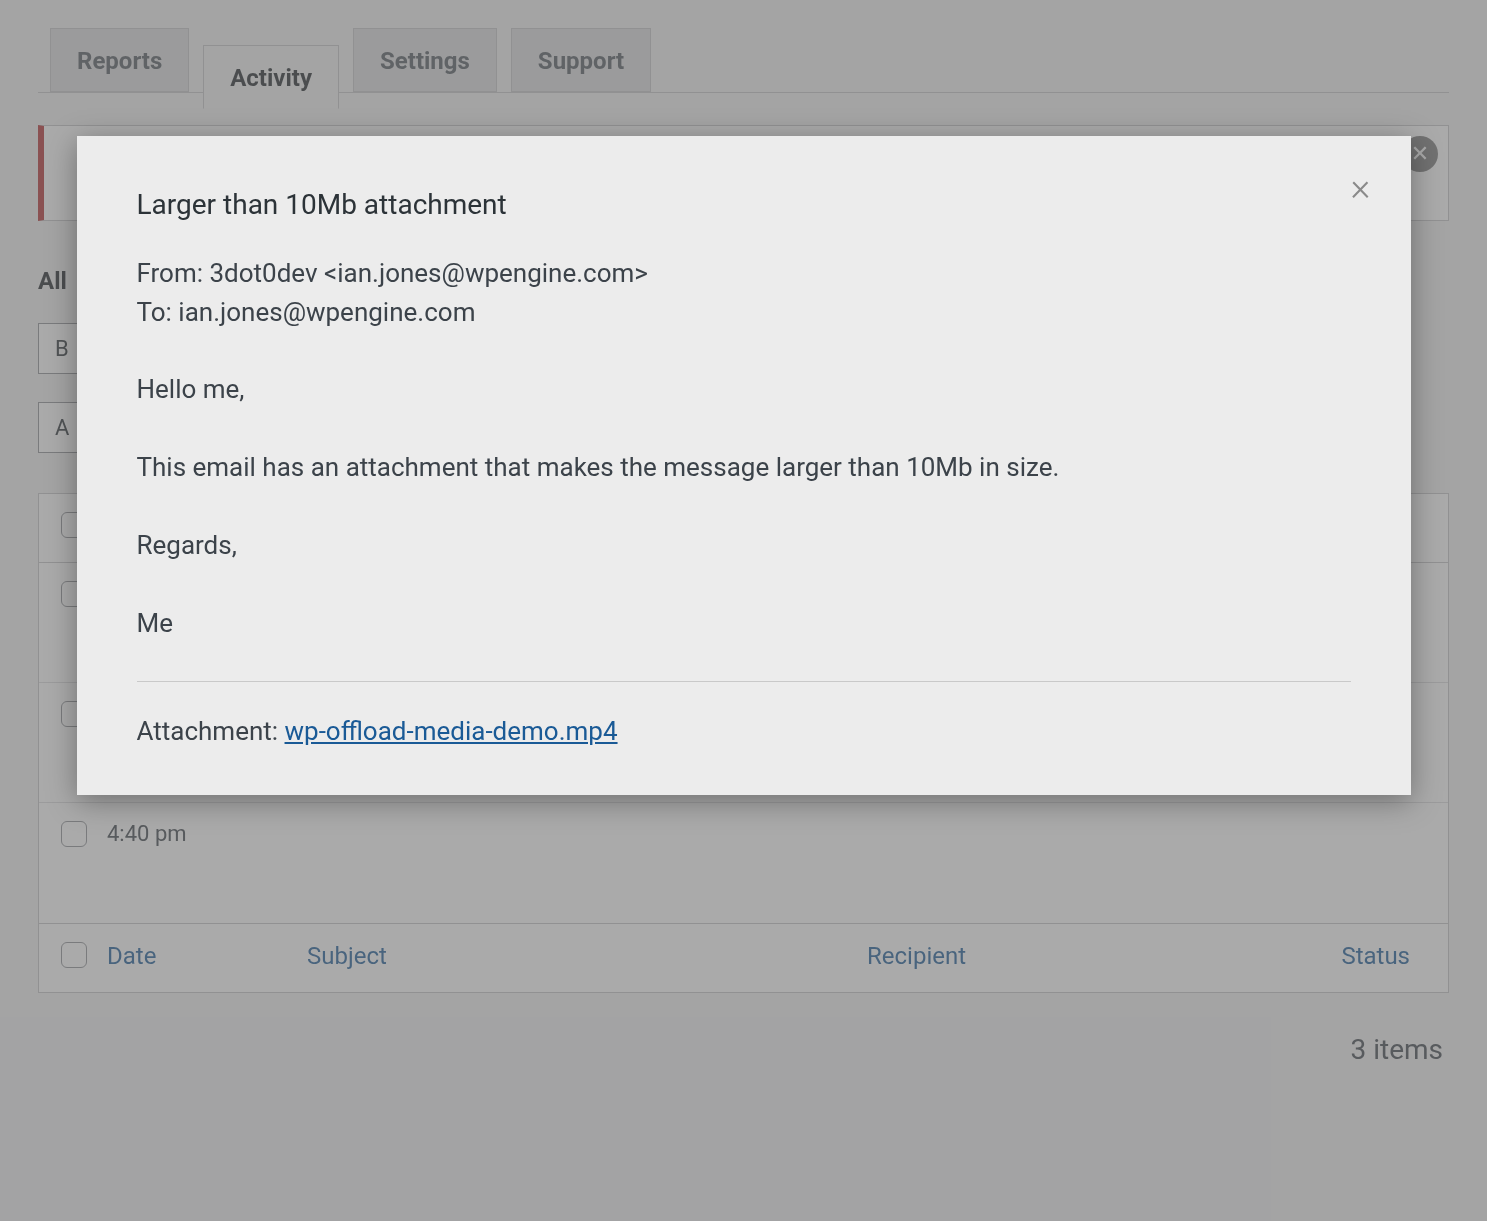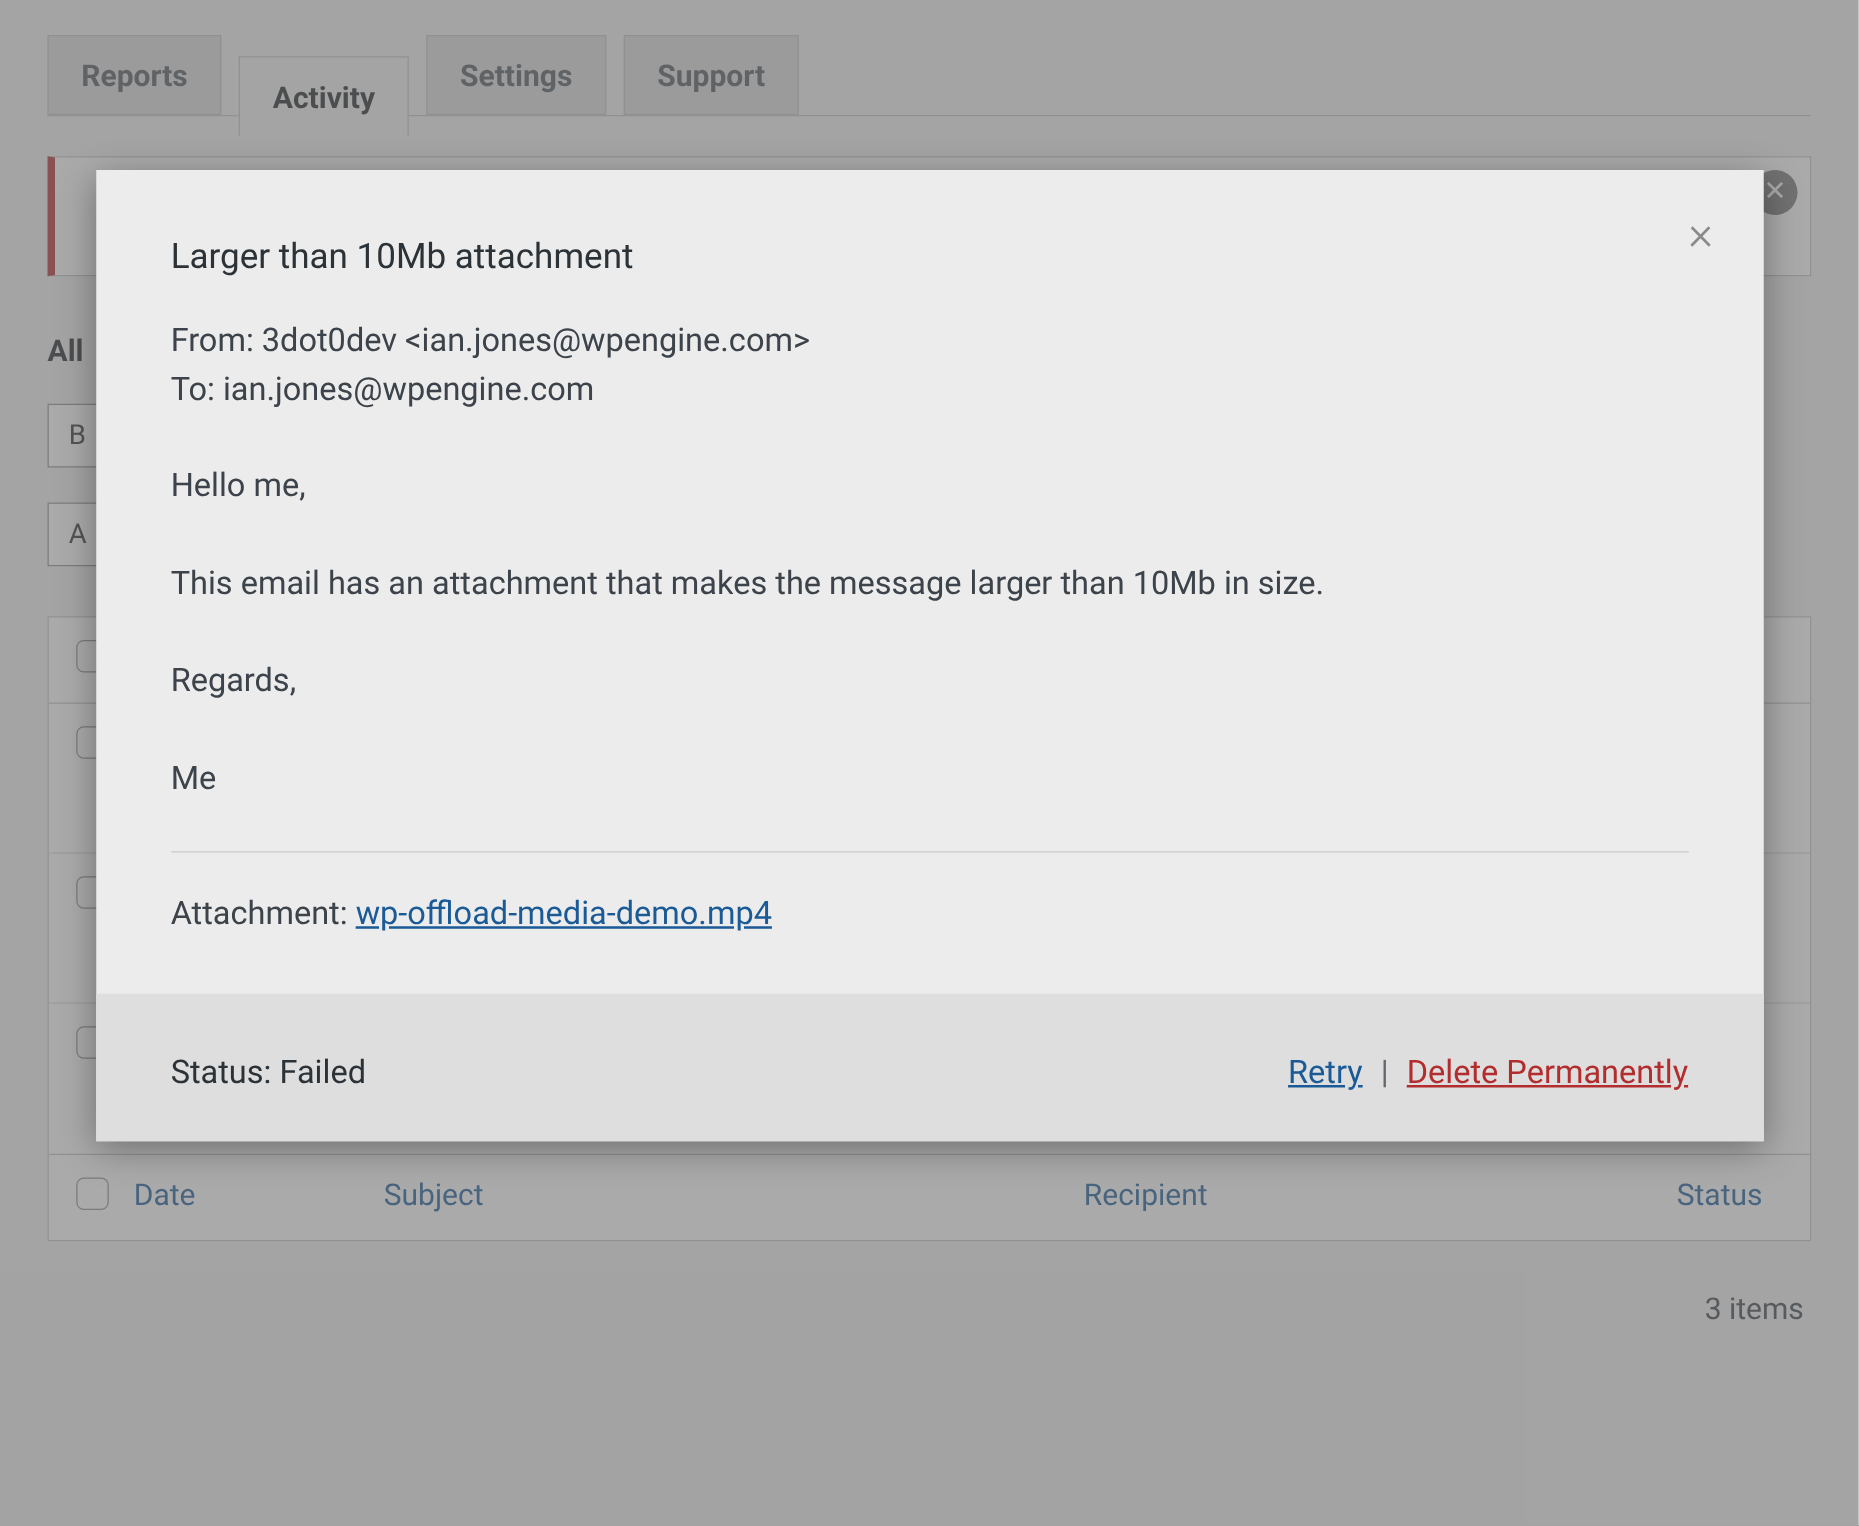--- a/index.html
+++ b/index.html
@@ -26,21 +26,21 @@
     border-bottom: 1px solid #c3c4c7;
     padding-bottom: 0;
   }
   .page-title {
     font-size: 46px;
     font-weight: 700;
     margin: 0 0 12px 0;
     letter-spacing: 0.2px;
     color: #1d2327;
   }
-  .tabs { display: flex; gap: 14px; }
+  .tabs { display: flex; gap: 14px; margin-left: 12px; }
   .tab {
     background: #dcdcde;
     border: 1px solid #c3c4c7;
     border-bottom: 1px solid #c3c4c7;
     padding: 18px 26px 16px;
     font-size: 24px;
     font-weight: 700;
     color: #50575e;
     cursor: pointer;
   }
@@ -106,21 +106,21 @@
   .cbox {
     width: 26px; height: 26px; border: 1px solid #8c8f94; border-radius: 6px; display: inline-block;
   }
   .col-date { width: 200px; font-weight: 400; }
   .col-subject { width: 560px; }
   .col-recipient { width: 400px; }
   .col-status { flex: 1; text-align: right; padding-right: 16px; }
 
   .items-count {
     text-align: right;
-    font-size: 24px;
+    font-size: 28px;
     color: #3c434a;
     margin-top: 40px;
     margin-right: 6px;
   }
 
   
   .overlay {
     position: absolute; inset: 0;
     background: rgba(108,108,108,0.58);
     z-index: 50;
@@ -248,25 +248,14 @@
 
 Regards,
 
 Me</div>
       <hr class="modal-hr">
       <div class="attach-label">
         <span>Attachment:</span>
         <a class="attach-link" href="#">wp-offload-media-demo.mp4</a>
       </div>
     </div>
-    <div class="modal-footer">
-      <div class="status-text">
-        <span>Status:</span>
-        <span>Failed</span>
-      </div>
-      <div class="actions">
-        <a class="retry">Retry</a>
-        <span class="sep">|</span>
-        <a class="delete">Delete Permanently</a>
-      </div>
-    </div>
   </div>
 </div>
 
 </body></html>

